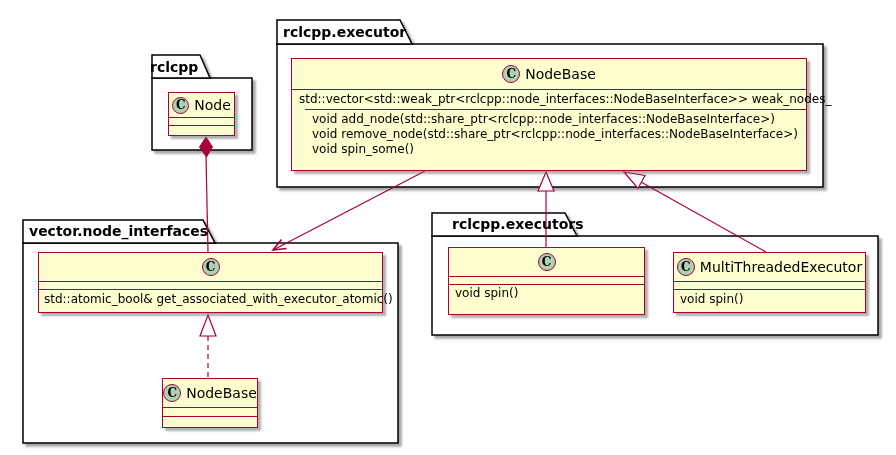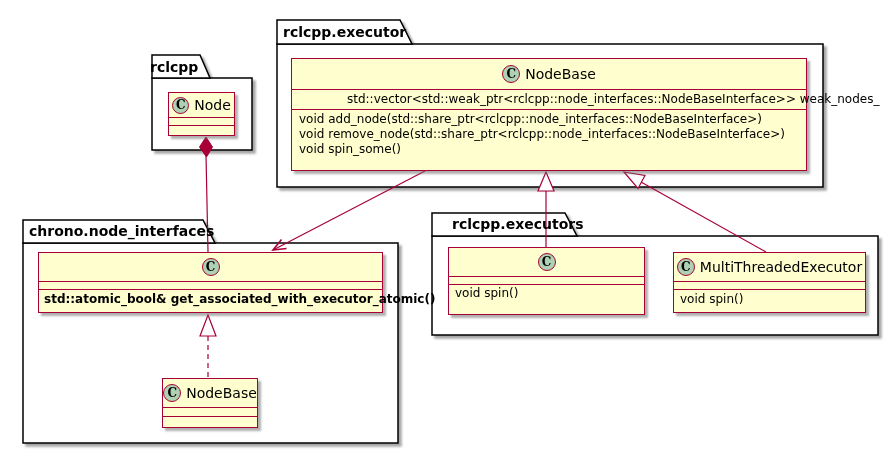--- a/index.html
+++ b/index.html
@@ -97,53 +97,53 @@
 
     
     <g>
       <line x1="208" y1="336" x2="208" y2="378" stroke="#a80036" stroke-width="1.2" stroke-dasharray="5,4"></line>
       <polygon points="208,315 200,336 216,336" fill="#ffffff" stroke="#a80036" stroke-width="1.2"></polygon>
     </g>
   </svg>
 
   <div class="pkg-label" style="left:150px; top:57px;">rclcpp</div>
   <div class="pkg-label" style="left:283px; top:22px;">rclcpp.executor</div>
-  <div class="pkg-label" style="left:29px; top:221px;">chrono.node_interfaces</div>
+  <div class="pkg-label" style="left:29px; top:221px;">vector.node_interfaces</div>
   <div class="pkg-label" style="left:452px; top:214px;">rclcpp.executors</div>
 
   <div class="cls" style="left:168px; top:92px; width:67px; height:44px;">
     <div class="cls-title" style="height:24px;">
       <span class="ster" style="width:17px;height:17px;">C</span>
       <span>Node</span>
     </div>
     <div class="cmp" style="height:8px;"></div>
     <div class="cmp" style="height:9px;"></div>
   </div>
 
   <div class="cls" style="left:291px; top:58px; width:516px; height:113px;">
     <div class="cls-title" style="height:30px;">
       <span class="ster">C</span>
       <span>NodeBase</span>
     </div>
-    <div class="cmp pad-t" style="height:20px;padding-left:48px;">
+    <div class="cmp pad-t" style="height:20px;">
       <div class="member">std::vector&lt;std::weak_ptr&lt;rclcpp::node_interfaces::NodeBaseInterface&gt;&gt; weak_nodes_</div>
     </div>
-    <div class="cmp pad-t" style="height:60px;">
+    <div class="cmp pad-t" style="height:60px;margin-left:13px;">
       <div class="member">void add_node(std::share_ptr&lt;rclcpp::node_interfaces::NodeBaseInterface&gt;)</div>
       <div class="member">void remove_node(std::share_ptr&lt;rclcpp::node_interfaces::NodeBaseInterface&gt;)</div>
       <div class="member">void spin_some()</div>
     </div>
   </div>
 
   <div class="cls" style="left:38px; top:252px; width:345px; height:61px;">
     <div class="cls-title" style="height:28px;">
       <span class="ster">C</span>
     </div>
     <div class="cmp" style="height:8px;"></div>
-    <div class="cmp pad-t" style="height:30px;font-weight:bold;">
+    <div class="cmp pad-t" style="height:30px;">
       <div class="member" style="padding:0 5px;">std::atomic_bool&amp; get_associated_with_executor_atomic()</div>
     </div>
   </div>
 
   <div class="cls" style="left:162px; top:378px; width:96px; height:50px;">
     <div class="cls-title" style="height:28px;">
       <span class="ster">C</span>
       <span>NodeBase</span>
     </div>
     <div class="cmp" style="height:9px;"></div>

